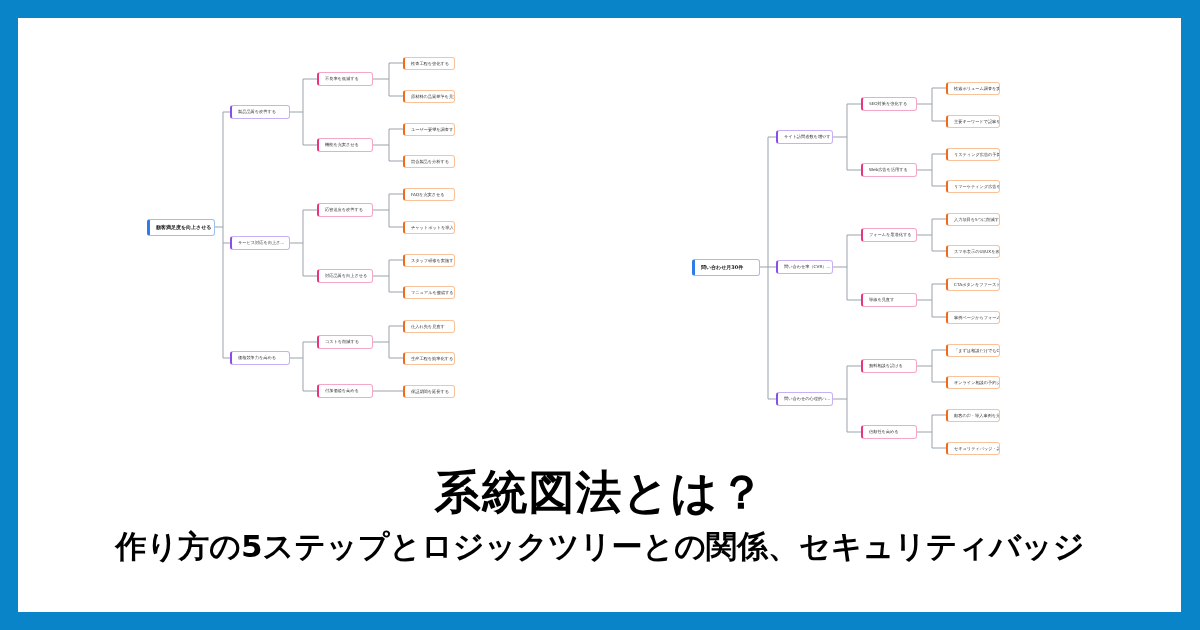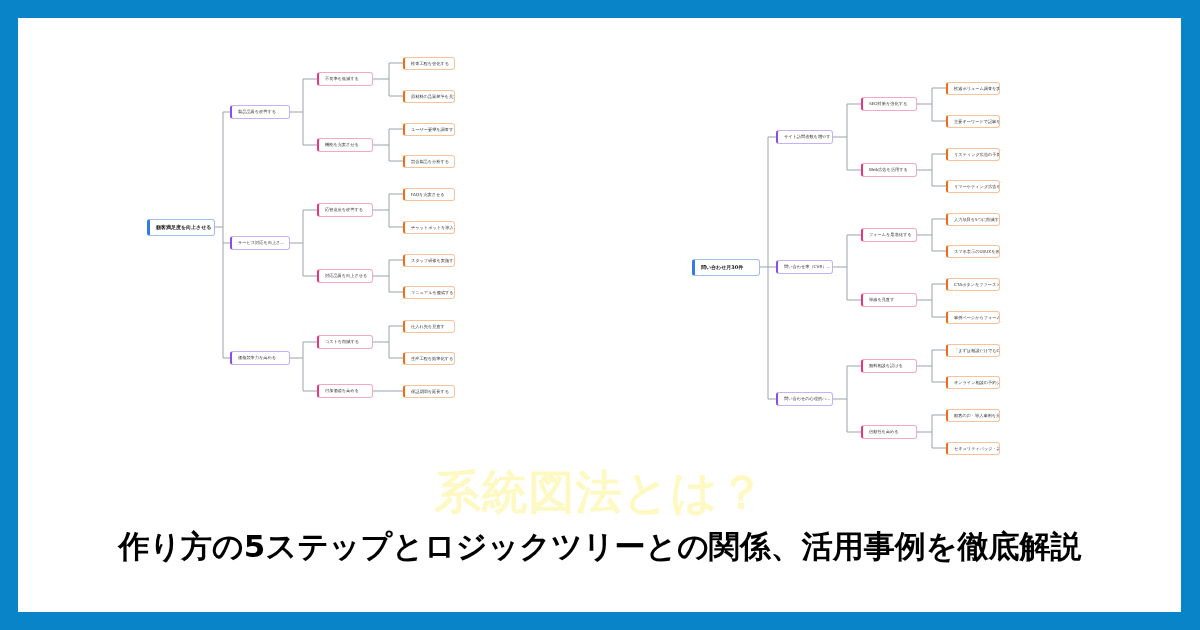--- a/index.html
+++ b/index.html
@@ -4,21 +4,21 @@
 <style>
   html,body{margin:0;padding:0;}
   body{width:1200px;height:630px;background:#0A84C8;position:relative;overflow:hidden;font-family:"DejaVu Sans","Liberation Sans",sans-serif;}
   #card{position:absolute;left:18px;top:18px;width:1163px;height:594px;background:#ffffff;}
   .lines{position:absolute;left:0;top:0;width:1200px;height:630px;pointer-events:none;}
   .node{position:absolute;box-sizing:border-box;height:14px;border-radius:3px;background:#fff;font-size:4.2px;line-height:12px;color:#333;padding-left:6px;white-space:nowrap;overflow:hidden;}
   .root{height:17px;line-height:15px;font-weight:bold;font-size:5px;color:#222;border:1px solid #9cc0f0;border-left:3px solid #2f7ce6;}
   .l1{border:1px solid #c7b1f4;border-left:2px solid #8a4de8;}
   .l2{border:1px solid #f3a8c8;border-left:2px solid #e8357e;}
   .l3{height:13px;line-height:11px;border:1px solid #f8c39b;border-left:2px solid #f06a1a;}
-  #title{position:absolute;left:0;top:466px;width:1200px;text-align:center;font-size:46px;font-weight:bold;color:#fef9c3;line-height:52px;letter-spacing:1px;}
+  #title{position:absolute;left:0;top:466px;width:1200px;text-align:center;font-size:46px;font-weight:bold;color:#000000;line-height:52px;letter-spacing:1px;}
   #subtitle{position:absolute;left:0;top:527px;width:1200px;text-align:center;font-size:31px;font-weight:bold;color:#000;line-height:38px;}
 </style>
 </head>
 <body>
 
 <div id="card"></div>
 
 <svg class="lines" viewBox="0 0 1200 630">
   <g fill="none" stroke="#9aa3ad" stroke-width="1">
 
@@ -95,13 +95,13 @@
   <div class="node l3" style="left:946px;top:245px;width:54px;">スマホ表示のUI/UXを改...</div>
   <div class="node l3" style="left:946px;top:278px;width:54px;">CTAボタンをファーストト...</div>
   <div class="node l3" style="left:946px;top:311px;width:54px;">事例ページからフォーム...</div>
   <div class="node l3" style="left:946px;top:344px;width:54px;">「まずは相談だけでもOK...</div>
   <div class="node l3" style="left:946px;top:376px;width:54px;">オンライン相談の予約シ...</div>
   <div class="node l3" style="left:946px;top:409px;width:54px;">顧客の声・導入事例を充...</div>
   <div class="node l3" style="left:946px;top:442px;width:54px;">セキュリティバッジ・認...</div>
 </div>
 
 <div id="title">系統図法とは？</div>
-<div id="subtitle">作り方の5ステップとロジックツリーとの関係、活用事例を徹底解説</div>
+<div id="subtitle">作り方の5ステップとロジックツリーとの関係、セキュリティバッジ</div>
 
 </body></html>

